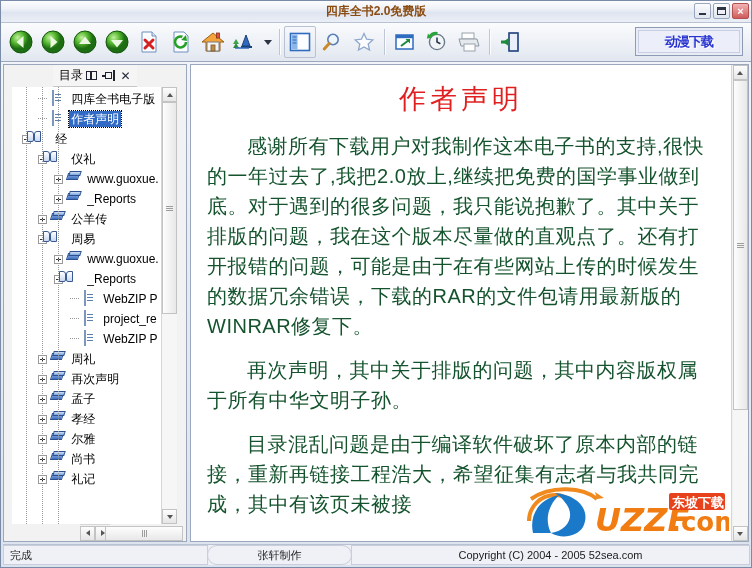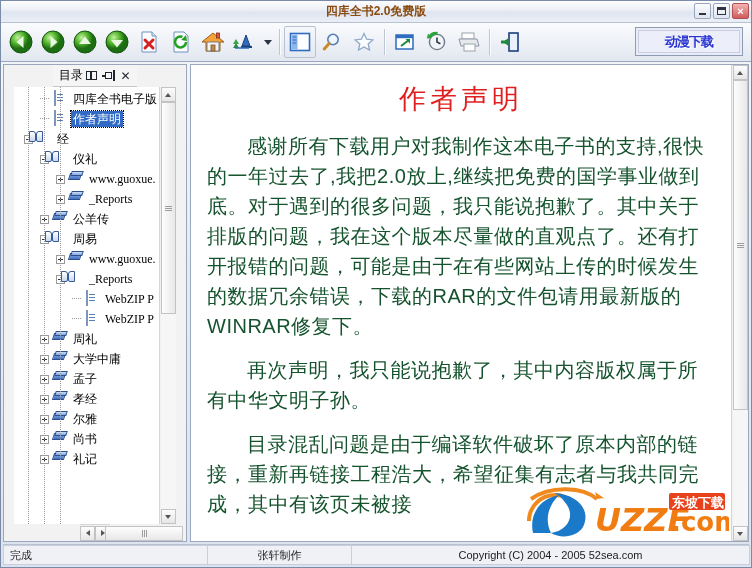--- a/index.html
+++ b/index.html
@@ -108,21 +108,21 @@
     display:inline-flex;align-items:center;justify-content:center;
     font-size:8px;line-height:1;color:#333;flex:0 0 9px;margin-right:3px;position:relative;
   }
   .exp:before{content:"";position:absolute;left:1px;right:1px;top:3px;height:1px;background:#333;}
   .exp.plus:after{content:"";position:absolute;top:1px;bottom:1px;left:3px;width:1px;background:#333;}
   .dots{flex:0 0 12px;height:20px;position:relative;}
   .dots:before{
     content:"";position:absolute;left:0;top:9px;width:10px;height:1px;
     background:repeating-linear-gradient(to right,#9a9a9a 0 1px,transparent 1px 2px);
   }
-  .lbl{font-size:12px;color:#000;padding:0 2px;line-height:16px;font-family:Liberation Serif, serif;}
+  .lbl{font-size:12px;color:#000;padding:0 2px;line-height:16px;}
   .row.sel .lbl{background:#316ac5;color:#fff;outline:1px dotted #000;}
   
   .ic{flex:0 0 16px;width:16px;height:16px;margin-right:3px;position:relative;}
   .ic-page{
     width:11px;height:14px;background:#fdfdff;border:1px solid #7c97bd;margin:1px 0 0 2px;
     box-sizing:border-box;position:relative;
   }
   .ic-page:before{
     content:"";position:absolute;left:2px;top:3px;width:6px;height:1px;background:#5a80b0;
     box-shadow:0 3px 0 #5a80b0,0 6px 0 #5a80b0;
@@ -220,21 +220,21 @@
     height:20px;flex:0 0 20px;display:flex;align-items:stretch;
     background:#eceff4;border-top:1px solid #b9c2d3;
     margin:2px 2px 2px 2px;
   }
   .st-cell{
     border:1px solid #c8cedb;box-sizing:border-box;
     display:flex;align-items:center;font-size:11px;color:#1b1b1b;
     padding:0 6px;background:#eff1f6;margin-right:-1px;
   }
   .st1{flex:0 0 205px;}
-  .st2{flex:0 0 145px;justify-content:center;}
+  .st2{flex:0 0 145px;justify-content:center;border-radius:10px;}
   .st3{flex:1 1 auto;justify-content:center;}
 </style>
 </head>
 <body>
 
 <div class="win">
 
   <div class="titlebar">
     <div class="title-text">四库全书2.0免费版</div>
     <div class="wbtns">
@@ -480,33 +480,39 @@
             <div class="row">
               <span class="ind" style="width:58px"></span>
               <span class="dots"></span>
               <span class="ic"><span class="ic-page"></span></span>
               <span class="lbl">WebZIP P</span>
             </div>
             <div class="row">
               <span class="ind" style="width:58px"></span>
               <span class="dots"></span>
               <span class="ic"><span class="ic-page"></span></span>
+              <span class="lbl">project_re</span>
+            </div>
+            <div class="row">
+              <span class="ind" style="width:58px"></span>
+              <span class="dots"></span>
+              <span class="ic"><span class="ic-page"></span></span>
               <span class="lbl">WebZIP P</span>
             </div>
             <div class="row">
               <span class="ind" style="width:26px"></span>
               <span class="exp plus"></span>
               <span class="ic"><span class="ic-book"><span class="b1"></span><span class="b2"></span></span></span>
               <span class="lbl">周礼</span>
             </div>
             <div class="row">
               <span class="ind" style="width:26px"></span>
               <span class="exp plus"></span>
               <span class="ic"><span class="ic-book"><span class="b1"></span><span class="b2"></span></span></span>
-              <span class="lbl">大学中庸</span>
+              <span class="lbl">再次声明</span>
             </div>
             <div class="row">
               <span class="ind" style="width:26px"></span>
               <span class="exp plus"></span>
               <span class="ic"><span class="ic-book"><span class="b1"></span><span class="b2"></span></span></span>
               <span class="lbl">孟子</span>
             </div>
             <div class="row">
               <span class="ind" style="width:26px"></span>
               <span class="exp plus"></span>
@@ -562,21 +568,21 @@
         <div class="hsb-btn">
             <span class="tri-r"></span>
           </div>
       </div>
     </div>
 
     <div class="content-wrap">
       <div class="doc">
         <h1>作者声明</h1>
         <p>感谢所有下载用户对我制作这本电子书的支持,很快的一年过去了,我把2.0放上,继续把免费的国学事业做到底。对于遇到的很多问题，我只能说抱歉了。其中关于排版的问题，我在这个版本尽量做的直观点了。还有打开报错的问题，可能是由于在有些网站上传的时候发生的数据冗余错误，下载的RAR的文件包请用最新版的WINRAR修复下。</p>
-        <p>再次声明，我只能说抱歉了，其中内容版权属于所有中华文明子孙。</p>
+        <p>再次声明，其中关于排版的问题，其中内容版权属于所有中华文明子孙。</p>
         <p>目录混乱问题是由于编译软件破坏了原本内部的链接，重新再链接工程浩大，希望征集有志者与我共同完成，其中有该页未被接</p>
 
         <div class="wm">
           <svg width="208" height="64" viewBox="0 0 208 64">
             <path d="M8 40 a26 26 0 0 1 26 -26 a22 22 0 0 1 18 9" fill="none" stroke="#f08a1e" stroke-width="4"></path>
             <path d="M10 18 C30 4 62 6 76 18" fill="none" stroke="#f08a1e" stroke-width="4"></path>
             <path d="M76 18 l-2 -7 l9 6 Z" fill="#f08a1e"></path>
             <path d="M12 52 C8 34 18 18 38 14 C26 26 24 40 30 52 Z" fill="#1b79c9"></path>
             <path d="M34 12 C58 14 70 30 62 46 C56 56 40 58 30 52 C46 50 54 36 46 24 C42 18 38 14 34 12 Z" fill="#1b79c9"></path>
             <text x="74" y="50" font-family="DejaVu Sans, sans-serif" font-size="32" font-weight="bold" fill="#f07c12" font-style="italic">UZZF</text>

